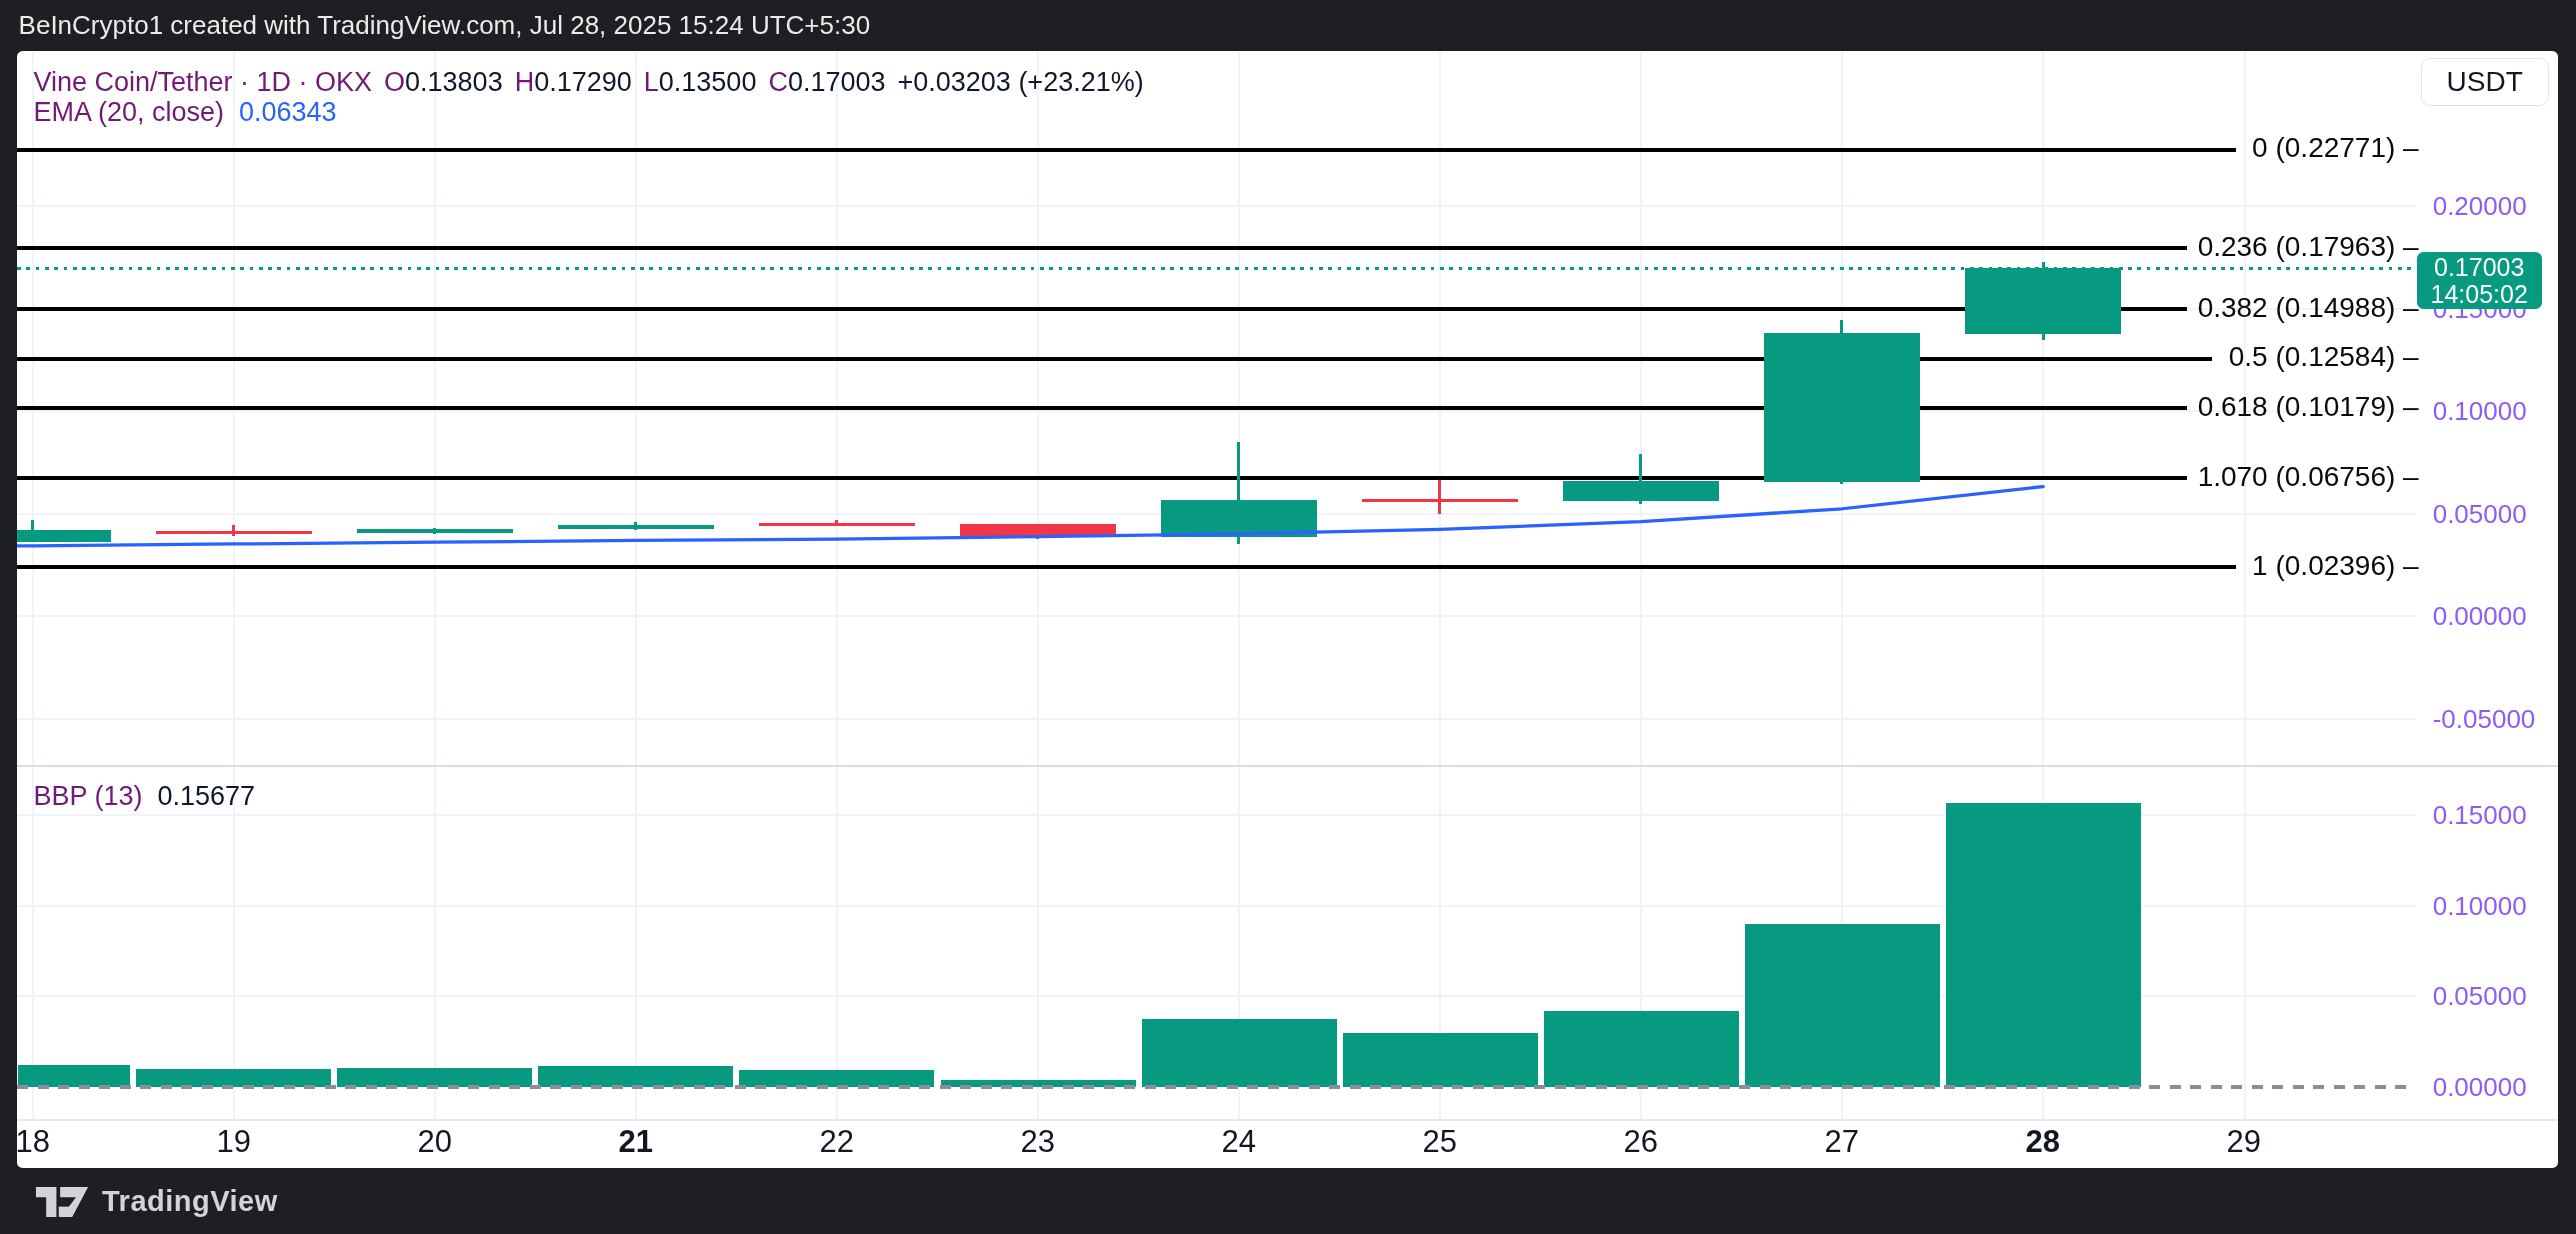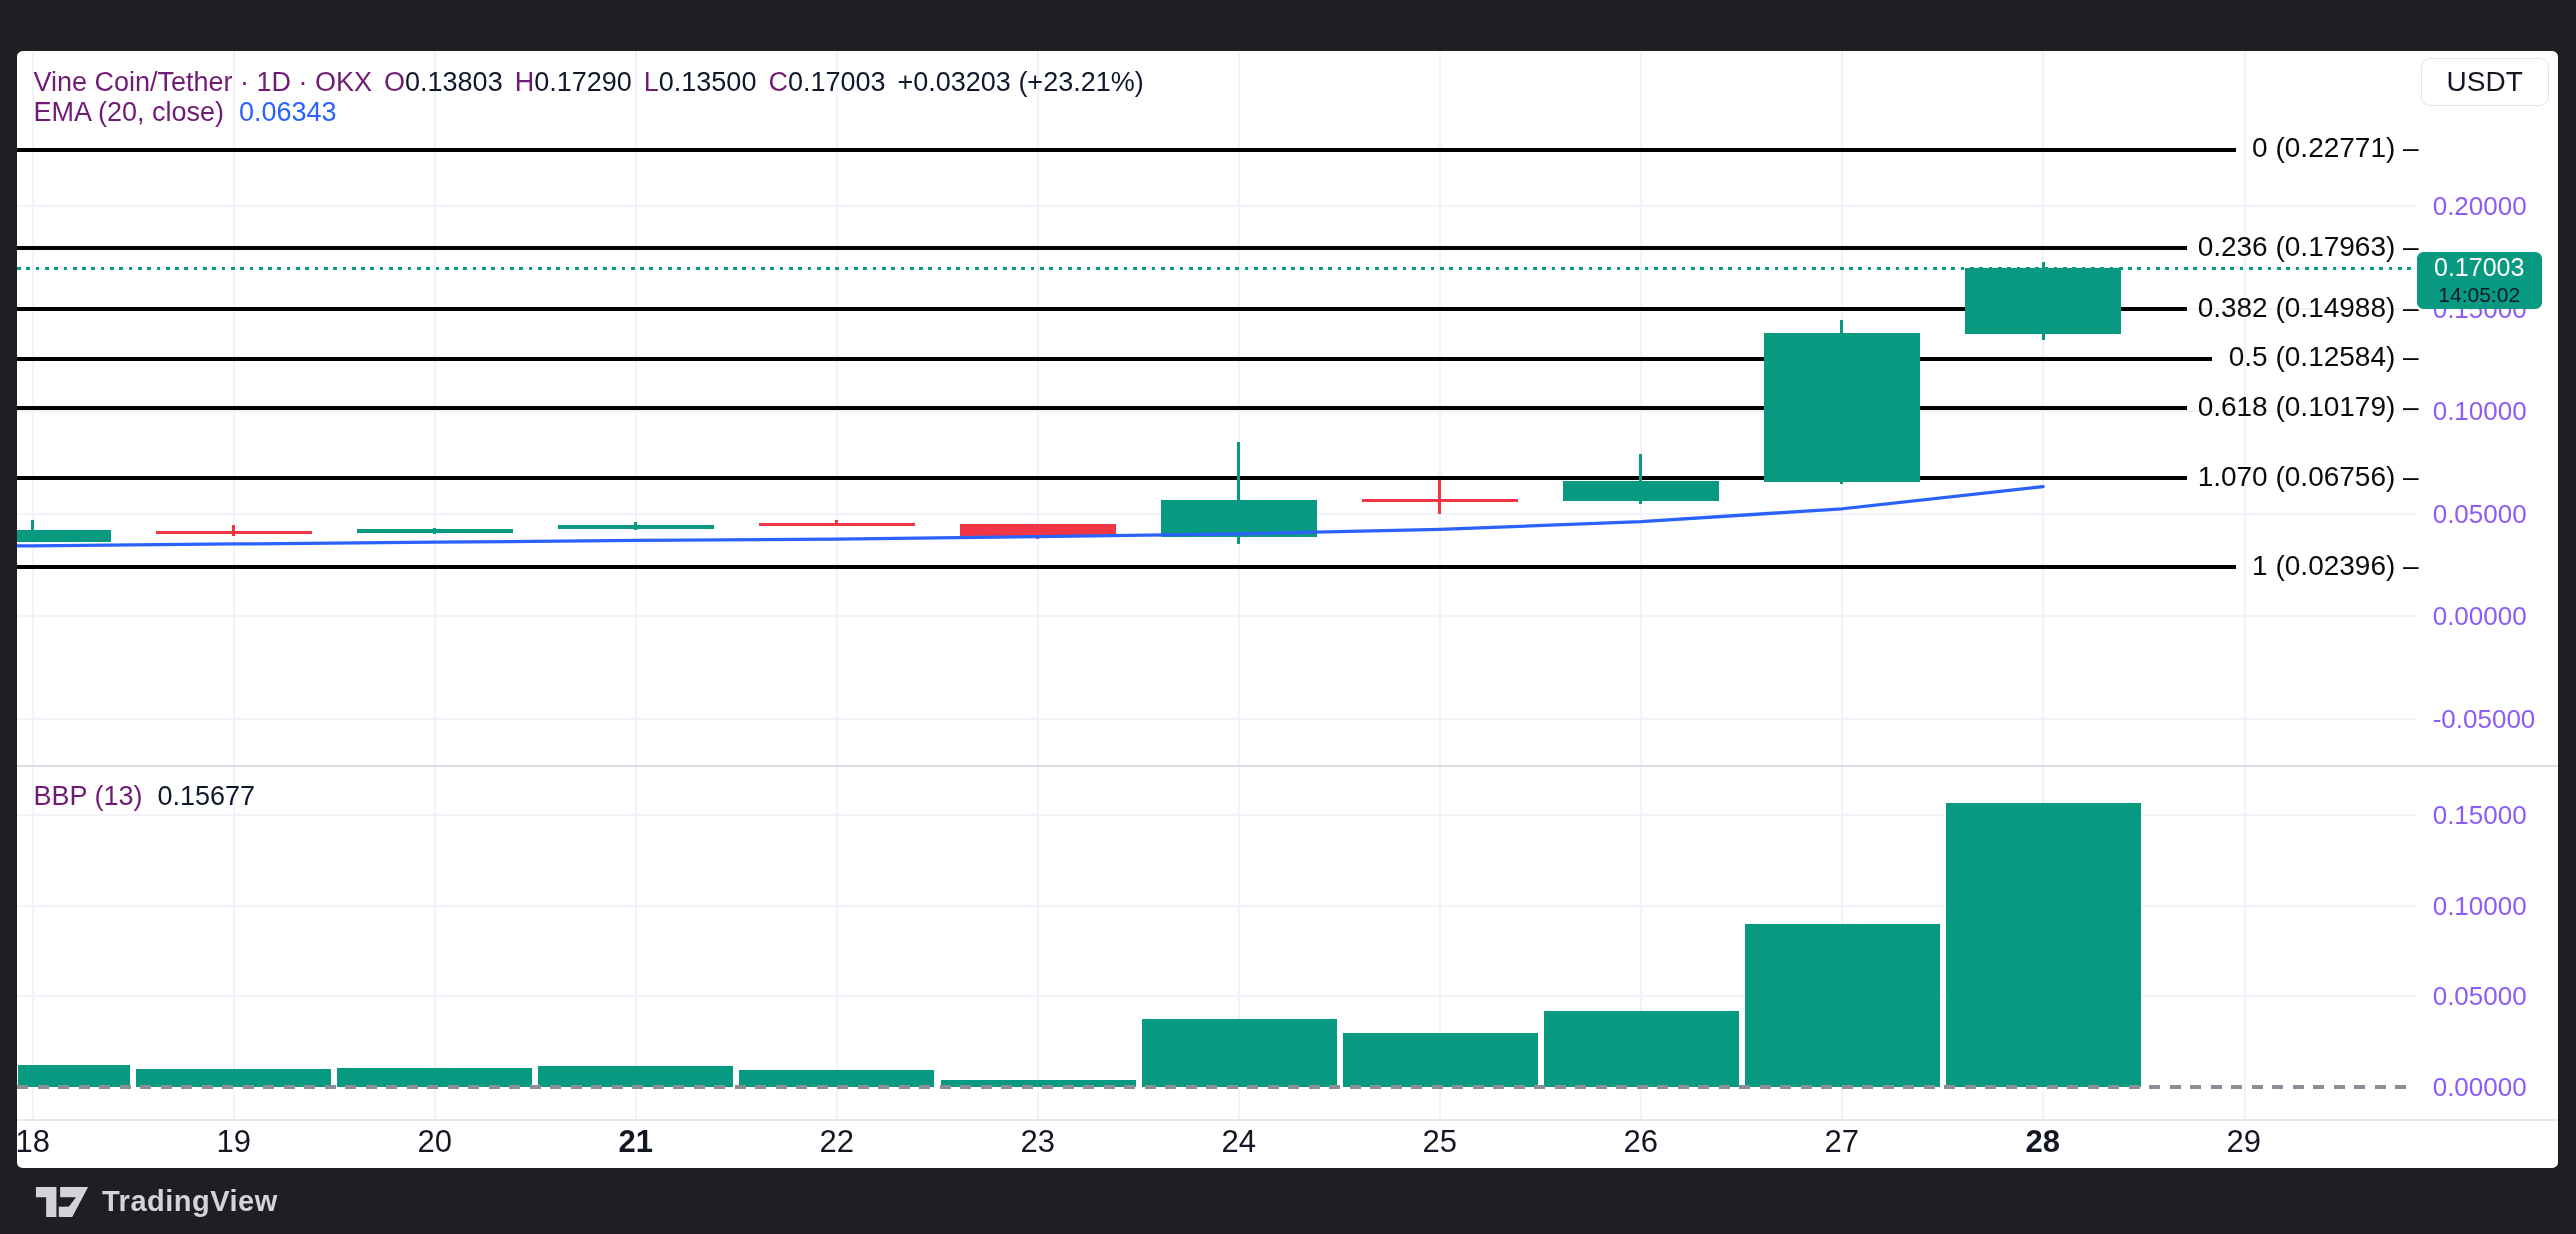--- a/index.html
+++ b/index.html
@@ -23,30 +23,33 @@
   #legend2{position:absolute;left:16.7px;top:49px;height:28px;display:flex;align-items:flex-end;font-size:27px;z-index:6;white-space:nowrap;}
   #legend3{position:absolute;left:16.7px;top:731px;height:28px;display:flex;align-items:center;font-size:27px;z-index:6;white-space:nowrap;}
   .lg-dark{color:#701a75;}
   .lg-teal{color:#0f172a;}
   .lg-blue{color:#2962ff;}
   .tok{margin-left:12px;}
   .gap{margin-left:15px;}
   #usdt-btn{position:absolute;left:2404px;top:7.4px;width:128px;height:48px;background:#fff;border:1.9px solid #e0e3eb;border-radius:9.3px;display:flex;align-items:center;justify-content:center;font-size:28px;color:#131722;z-index:6;box-sizing:border-box;}
   #price-tag{position:absolute;left:2400px;top:201px;width:125px;height:57px;background:#089981;border-radius:6.5px;z-index:7;display:flex;flex-direction:column;align-items:center;justify-content:center;line-height:27px;}
   #price-tag .l1{color:#ffffff;font-size:25px;}
-  #price-tag .l2{color:#0f172a;font-size:21px;}
+  #price-tag .l2{color:#ffffff;font-size:25px;}
   #footer{position:absolute;left:0;top:1168px;width:2576px;height:67px;display:flex;align-items:center;}
   #footer svg{margin-left:35px;}
   #footer span{color:#d2d4da;font-size:29px;font-weight:600;margin-left:13px;letter-spacing:0.5px;}
 </style>
 </head>
 <body>
 
 <div id="page">
 
+  <div id="banner">
+    <span>BeInCrypto1 created with TradingView.com, Jul 28, 2025 15:24 UTC+5:30</span>
+  </div>
 
   <div id="card">
     <div id="plot" style="position:absolute;left:0;top:0;width:2541px;height:1117px;">
         <div class="abs vgrid" style="left: 15px;"></div>
         <div class="abs vgrid" style="left: 216px;"></div>
         <div class="abs vgrid" style="left: 417px;"></div>
         <div class="abs vgrid" style="left: 618px;"></div>
         <div class="abs vgrid" style="left: 819px;"></div>
         <div class="abs vgrid" style="left: 1020px;"></div>
         <div class="abs vgrid" style="left: 1221px;"></div>

